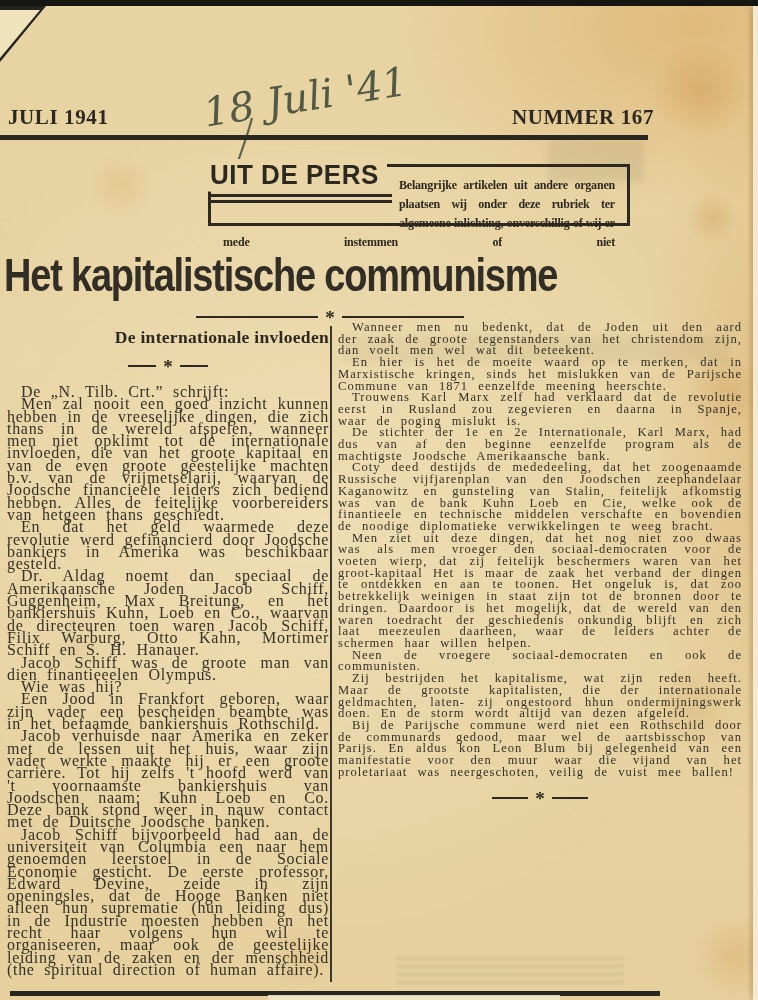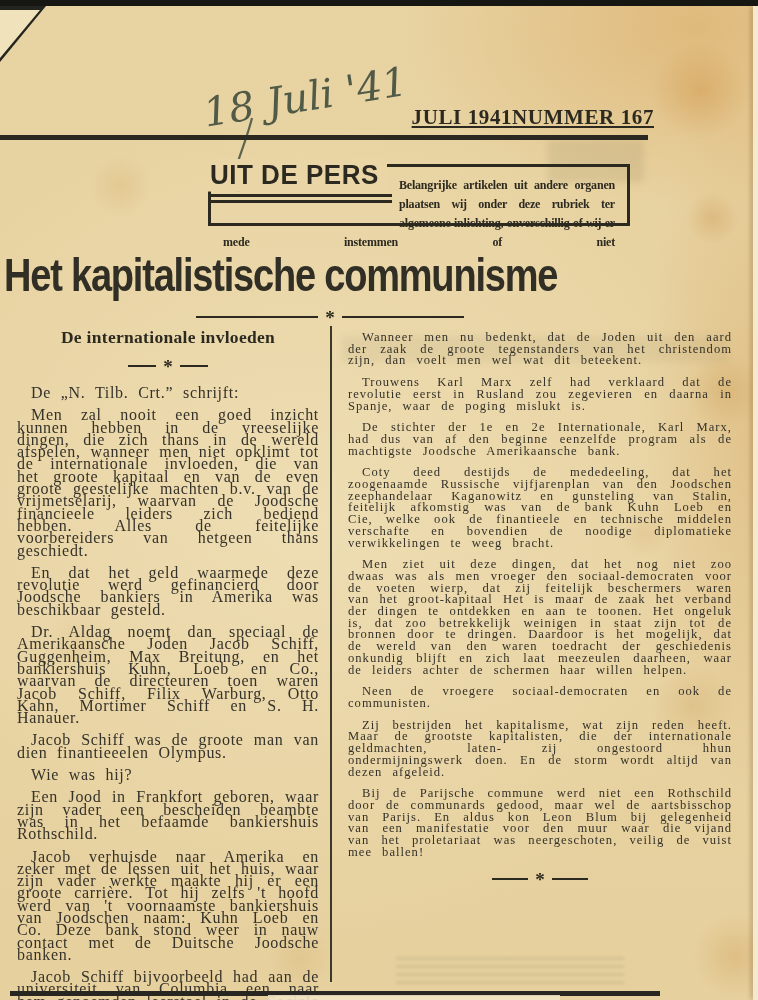--- a/index.html
+++ b/index.html
@@ -46,22 +46,22 @@
     background:repeating-linear-gradient(rgba(0,0,0,0) 0 5px, rgba(100,90,60,.12) 5px 8px);}
 
   
   .handwriting{position:absolute;left:198px;top:40px;width:210px;height:150px;pointer-events:none;}
   .handwriting text{
     font-family:"DejaVu Serif", serif;font-style:italic;font-size:40px;fill:#44503f;opacity:.92;
   }
   .handwriting path{stroke:#44503f;stroke-width:2.2px;fill:none;opacity:.85;}
 
   
-  .masthead{position:absolute;left:8px;top:99px;width:646px;display:flex;justify-content:flex-end;
-    font-weight:bold;font-size:21px;letter-spacing:.6px;color:#2c2a20;text-decoration:underline;}
+  .masthead{position:absolute;left:8px;top:99px;width:646px;display:flex;justify-content:space-between;
+    font-weight:bold;font-size:21px;letter-spacing:.6px;color:#2c2a20;}
   .masthead-rule{position:absolute;left:0;top:129px;width:648px;height:5px;background:#2a2820;}
 
   
   .pers-box{position:absolute;left:208px;top:158px;width:422px;height:62px;
     border:3px solid #2c2a20;box-sizing:border-box;}
   .pers-title{position:absolute;left:-3px;top:-8px;padding:0 8px 0 2px;background:#e9d5a5;
     font-family:"Liberation Sans", sans-serif;font-weight:bold;font-size:26px;letter-spacing:.5px;
     color:#2c2a20;transform:scaleY(1.05);transform-origin:left top;white-space:nowrap;}
   .pers-underline{position:absolute;left:-3px;top:27px;width:184px;height:9px;
     background:linear-gradient(#2c2a20 0 3px, rgba(0,0,0,0) 3px 6px, #2c2a20 6px 9px);}
@@ -79,25 +79,25 @@
   .divider .rule{flex:1;height:2px;background:#2c2a20;}
   .divider .star{padding:0 7px;font-weight:bold;font-size:19px;color:#2c2a20;transform:translateY(1px);}
   .headline-divider{position:absolute;left:196px;top:300px;width:268px;}
   .divider-sm{width:80px;margin:7px auto 9px auto;}
   .divider-end{width:96px;margin:9px auto 0 auto;}
 
   
   .col-left{position:absolute;left:7px;top:319px;width:322px;}
   .col-right{position:absolute;left:338px;top:316px;width:404px;}
   .col-divider{position:absolute;left:330px;top:320px;width:2px;height:656px;background:#3b382c;}
-  .subhead{margin:2px 0 0 0;text-align:center;font-weight:bold;font-size:17.5px;letter-spacing:.3px;color:#2c2a20;}
+  .subhead{margin:2px 0 0 0;text-align:right;font-weight:bold;font-size:17.5px;letter-spacing:.3px;color:#2c2a20;}
   .body-text{color:#35322a;text-align:justify;}
   .col-left  .body-text{font-size:16px;line-height:12.3px;letter-spacing:.7px;word-spacing:5px;}
   .col-right .body-text{font-size:12.6px;line-height:11.7px;letter-spacing:1px;word-spacing:6px;}
-  .para{margin:10px;text-indent:14px;}
+  .para{margin:0;text-indent:14px;}
 
   
   .bottom-rule{position:absolute;left:10px;top:985px;width:650px;height:5px;background:#272620;}
 </style>
 </head>
 <body>
 
 <div class="paper">
   <div class="stains"></div>
   <div class="fold-notch"></div>
@@ -151,20 +151,21 @@
         <p class="para">Jacob verhuisde naar Amerika en zeker met de lessen uit het huis, waar zijn vader werkte maakte hij er een groote carrière. Tot hij zelfs 't hoofd werd van 't voornaamste bankiershuis van Joodschen naam: Kuhn Loeb en Co. Deze bank stond weer in nauw contact met de Duitsche Joodsche banken.</p>
         <p class="para">Jacob Schiff bijvoorbeeld had aan de universiteit van Columbia een naar hem genoemden leerstoel in de Sociale Economie gesticht. De eerste professor, Edward Devine, zeide in zijn openingsles, dat de Hooge Banken niet alleen hun suprematie (hun leiding dus) in de Industrie moesten hebben en het recht haar volgens hun wil te organiseeren, maar ook de geestelijke leiding van de zaken en der menschheid (the spiritual direction of human affaire).</p>
       </div>
   </div>
 
   <div class="col-divider"></div>
 
   <div class="col-right">
     <div class="body-text">
         <p class="para">Wanneer men nu bedenkt, dat de Joden uit den aard der zaak de groote tegenstanders van het christendom zijn, dan voelt men wel wat dit beteekent.</p>
+        <p class="para">En hier is het de moeite waard op te merken, dat in Marxistische kringen, sinds het mislukken van de Parijsche Commune van 1871 eenzelfde meening heerschte.</p>
         <p class="para">Trouwens Karl Marx zelf had verklaard dat de revolutie eerst in Rusland zou zegevieren en daarna in Spanje, waar de poging mislukt is.</p>
         <p class="para">De stichter der 1e en 2e Internationale, Karl Marx, had dus van af den beginne eenzelfde program als de machtigste Joodsche Amerikaansche bank.</p>
         <p class="para">Coty deed destijds de mededeeling, dat het zoogenaamde Russische vijfjarenplan van den Joodschen zeephandelaar Kaganowitz en gunsteling van Stalin, feitelijk afkomstig was van de bank Kuhn Loeb en Cie, welke ook de finantieele en technische middelen verschafte en bovendien de noodige diplomatieke verwikkelingen te weeg bracht.</p>
         <p class="para">Men ziet uit deze dingen, dat het nog niet zoo dwaas was als men vroeger den sociaal-democraten voor de voeten wierp, dat zij feitelijk beschermers waren van het groot-kapitaal Het is maar de zaak het verband der dingen te ontdekken en aan te toonen. Het ongeluk is, dat zoo betrekkelijk weinigen in staat zijn tot de bronnen door te dringen. Daardoor is het mogelijk, dat de wereld van den waren toedracht der geschiedenis onkundig blijft en zich laat meezeulen daarheen, waar de leiders achter de schermen haar willen helpen.</p>
         <p class="para">Neen de vroegere sociaal-democraten en ook de communisten.</p>
         <p class="para">Zij bestrijden het kapitalisme, wat zijn reden heeft. Maar de grootste kapitalisten, die der internationale geldmachten, laten- zij ongestoord hhun ondermijningswerk doen. En de storm wordt altijd van dezen afgeleid.</p>
         <p class="para">Bij de Parijsche commune werd niet een Rothschild door de communards gedood, maar wel de aartsbisschop van Parijs. En aldus kon Leon Blum bij gelegenheid van een manifestatie voor den muur waar die vijand van het proletariaat was neergeschoten, veilig de vuist mee ballen!</p>
       </div>
     <div class="divider divider-end">
       <span class="rule"></span>

